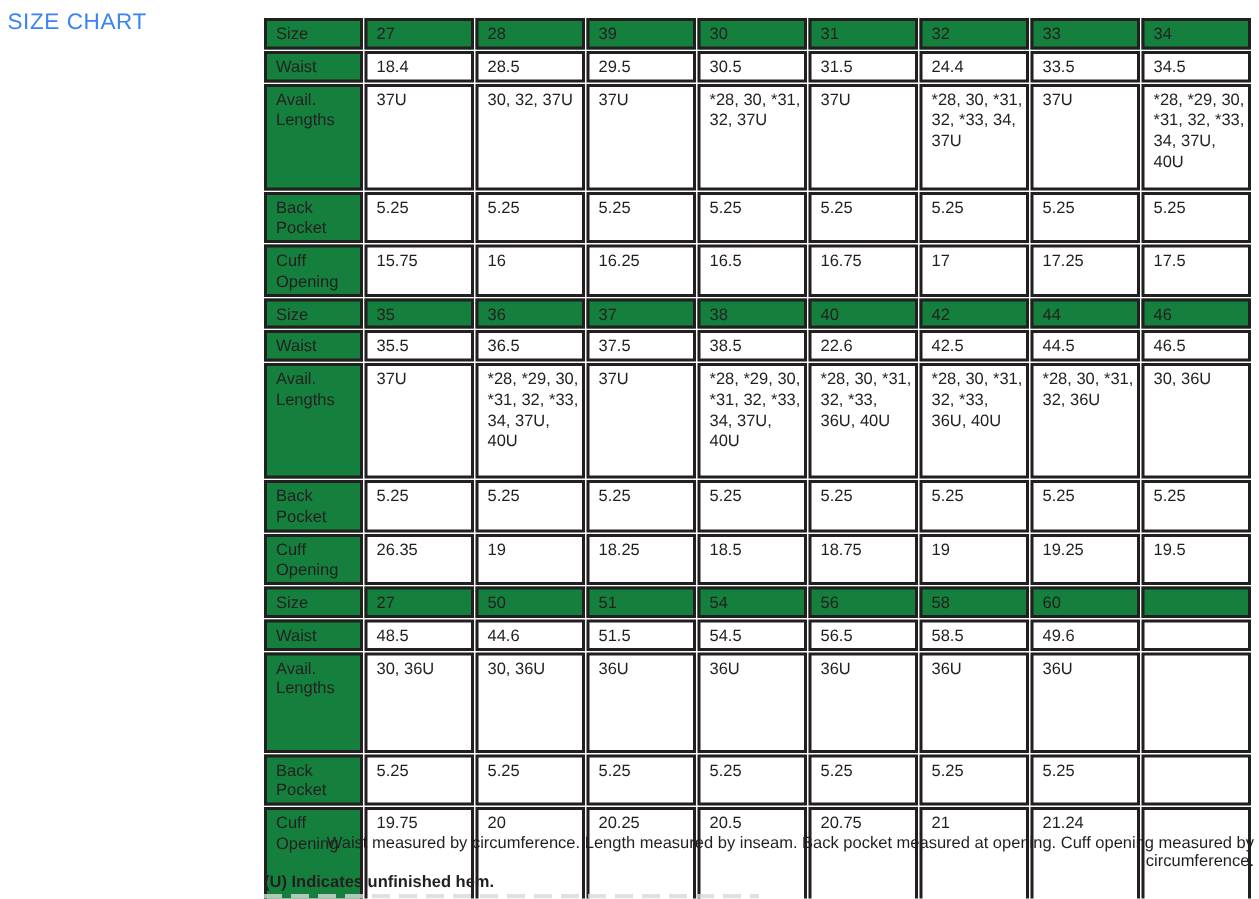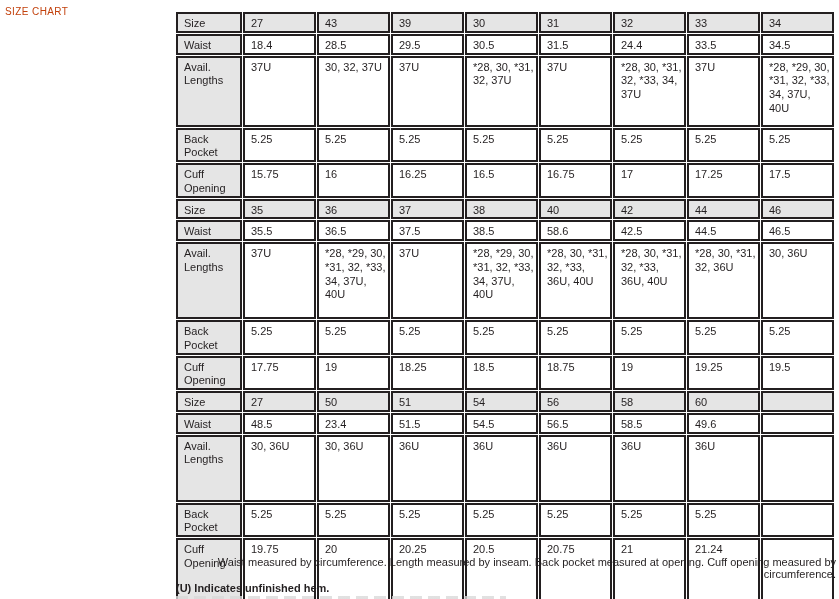--- a/index.html
+++ b/index.html
@@ -6,43 +6,43 @@
   body{
     width:839px;height:599px;
     background:#ffffff;
     font-family:"Liberation Sans",sans-serif;
     color:#231f20;
     position:relative;
     overflow:hidden;
   }
   .page-title{
     position:absolute;left:5px;top:6px;
-    font-size:10px;font-weight:500;
+    font-size:15px;font-weight:500;
     letter-spacing:0.4px;
-    color:#c2410c;
+    color:#3b82f6;
   }
   table.size-chart{
     position:absolute;left:175px;top:11px;
     width:660px;
     border-collapse:separate;
     border-spacing:1px;
     table-layout:fixed;
   }
   table.size-chart td{
     box-sizing:border-box;
     border:2px solid #231f20;
     background:#ffffff;
     font-size:11px;
     line-height:1.25;
     padding:3px 2px 0 6px;
     vertical-align:top;
     overflow:hidden;
     white-space:normal;
   }
-  table.size-chart td.gray{background:#e5e5e5;}
+  table.size-chart td.gray{background:#15803d;}
   tr.h-short td{height:20px;}
   tr.h-al1 td{height:71px;}
   tr.h-al2 td{height:77px;}
   tr.h-al3 td{height:67px;}
   tr.h-cuff3 td{height:69px;}
   .footnote{
     position:absolute;left:176px;
     font-size:11px;color:#231f20;
   }
   .footnote.line1{top:556px;width:660px;text-align:right;}
@@ -68,21 +68,21 @@
       <col style="width:73px">
     <col style="width:73px">
       <col style="width:73px">
       <col style="width:73px">
       <col style="width:73px">
   </colgroup>
   <tbody>
       <tr class="h-short">
         <td class="gray">Size</td>
         <td class="gray">27</td>
-        <td class="gray">43</td>
+        <td class="gray">28</td>
         <td class="gray">39</td>
         <td class="gray">30</td>
         <td class="gray">31</td>
         <td class="gray">32</td>
         <td class="gray">33</td>
         <td class="gray">34</td>
       </tr>
       <tr class="h-short">
         <td class="gray">Waist</td>
         <td>18.4</td>
@@ -137,21 +137,21 @@
         <td class="gray">42</td>
         <td class="gray">44</td>
         <td class="gray">46</td>
       </tr>
       <tr class="h-short">
         <td class="gray">Waist</td>
         <td>35.5</td>
         <td>36.5</td>
         <td>37.5</td>
         <td>38.5</td>
-        <td>58.6</td>
+        <td>22.6</td>
         <td>42.5</td>
         <td>44.5</td>
         <td>46.5</td>
       </tr>
       <tr class="h-al2">
         <td class="gray">Avail. Lengths</td>
         <td>37U</td>
         <td>*28, *29, 30, *31, 32, *33, 34, 37U, 40U</td>
         <td>37U</td>
         <td>*28, *29, 30, *31, 32, *33, 34, 37U, 40U</td>
@@ -166,21 +166,21 @@
         <td>5.25</td>
         <td>5.25</td>
         <td>5.25</td>
         <td>5.25</td>
         <td>5.25</td>
         <td>5.25</td>
         <td>5.25</td>
       </tr>
       <tr class="h-short">
         <td class="gray">Cuff Opening</td>
-        <td>17.75</td>
+        <td>26.35</td>
         <td>19</td>
         <td>18.25</td>
         <td>18.5</td>
         <td>18.75</td>
         <td>19</td>
         <td>19.25</td>
         <td>19.5</td>
       </tr>
       <tr class="h-short">
         <td class="gray">Size</td>
@@ -189,21 +189,21 @@
         <td class="gray">51</td>
         <td class="gray">54</td>
         <td class="gray">56</td>
         <td class="gray">58</td>
         <td class="gray">60</td>
         <td class="gray"></td>
       </tr>
       <tr class="h-short">
         <td class="gray">Waist</td>
         <td>48.5</td>
-        <td>23.4</td>
+        <td>44.6</td>
         <td>51.5</td>
         <td>54.5</td>
         <td>56.5</td>
         <td>58.5</td>
         <td>49.6</td>
         <td></td>
       </tr>
       <tr class="h-al3">
         <td class="gray">Avail. Lengths</td>
         <td>30, 36U</td>

